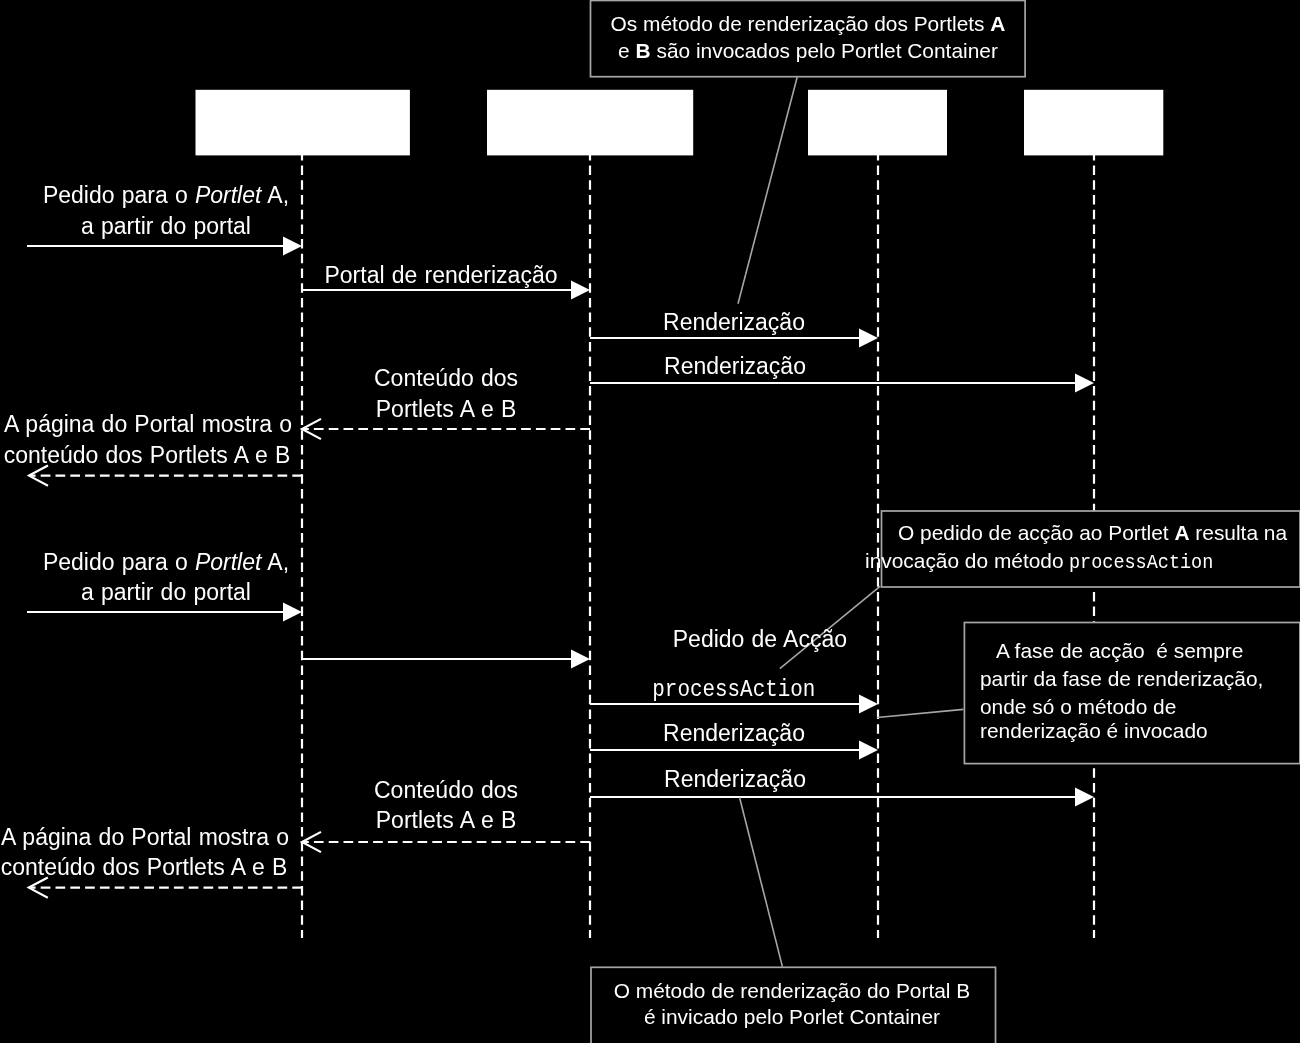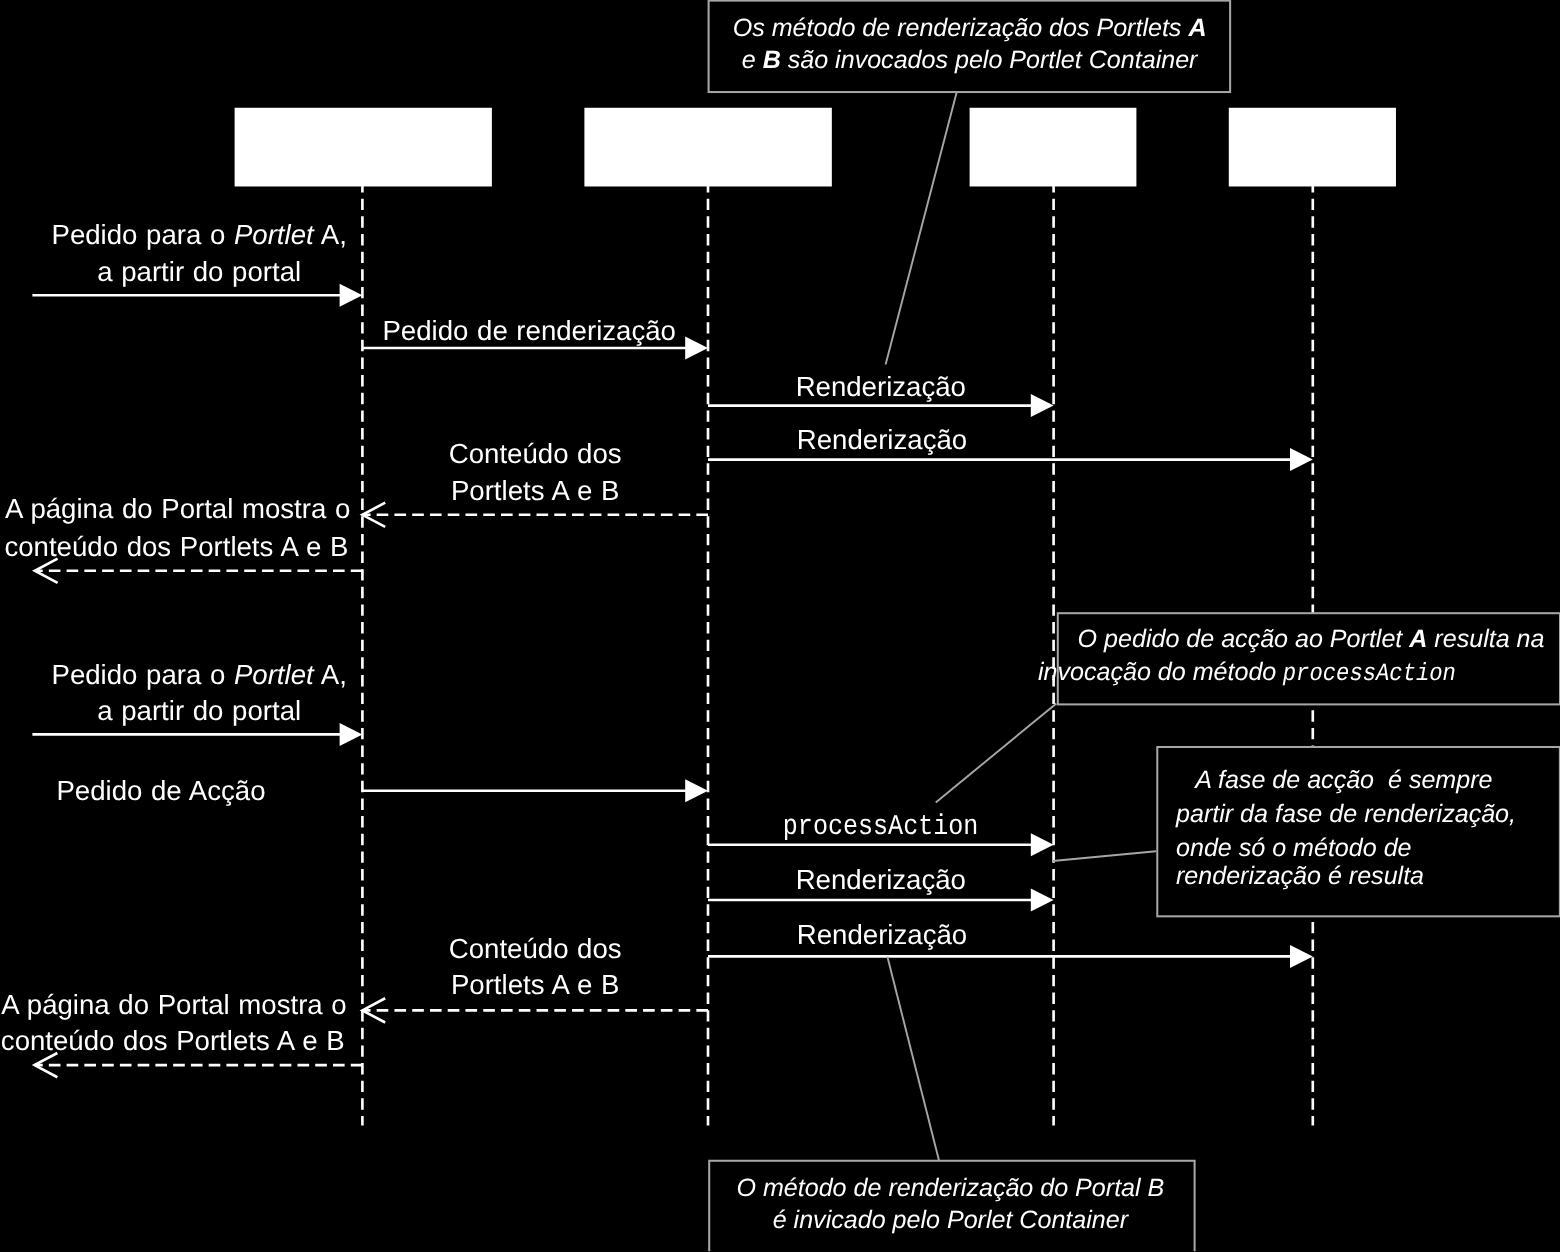--- a/index.html
+++ b/index.html
@@ -9,21 +9,21 @@
   #diagram{position:absolute;left:0;top:0;}
   .lifeline{stroke:#ffffff;stroke-width:2.2;stroke-dasharray:9.5 5.2;stroke-dashoffset:3.1;}
   .pbox{fill:#ffffff;}
   .mline{stroke:#ffffff;stroke-width:2.2;}
   .ahead{fill:#ffffff;}
   .ahead-open{fill:none;stroke:#ffffff;stroke-width:2.2;stroke-linecap:butt;stroke-linejoin:miter;}
   .leader{stroke:#a6a6a6;stroke-width:1.6;}
   .nbox{fill:#000000;stroke:#a6a6a6;stroke-width:1.7;}
   .txt{position:absolute;color:#ffffff;white-space:pre;line-height:normal;will-change:transform;}
   .msg{font-size:23px;word-spacing:0.8px;}
-  .note{font-size:20.9px;word-spacing:0;font-style:italic;}
+  .note{font-size:20.9px;word-spacing:0;}
   .mono{font-family:"Liberation Mono", monospace;word-spacing:0;letter-spacing:0;}
   .msg.mono{font-size:23.8px;}
   .msg.mono > span{display:inline-block;transform:scaleX(0.878);transform-origin:center;}
   .note .mono{font-size:20.7px;display:inline-block;transform:scaleX(0.894);transform-origin:left center;}
   b{font-weight:bold;}
   i{font-style:italic;}
 </style>
 </head>
 <body>
 
@@ -102,40 +102,40 @@
       <rect class="nbox" x="964.4" y="622.5" width="335.5" height="141.1"></rect>
     </g>
     <g>
       <line class="leader" x1="739.5" y1="797.3" x2="782.4" y2="966.6"></line>
       <rect class="nbox" x="591" y="967.3" width="404.5" height="78"></rect>
     </g>
   </svg>
 
   <div class="txt msg" style="left:-234.5px;top:182.08px;width:800px;text-align:center;">Pedido para o <i>Portlet</i> A,</div>
   <div class="txt msg" style="left:-234.2px;top:213.18px;width:800px;text-align:center;">a partir do portal</div>
-  <div class="txt msg" style="left:40.7px;top:261.99px;width:800px;text-align:center;">Pedido de renderização</div>
+  <div class="txt msg" style="left:40.7px;top:261.99px;width:800px;text-align:center;">Portal de renderização</div>
   <div class="txt msg" style="left:334.0px;top:308.99px;width:800px;text-align:center;">Renderização</div>
   <div class="txt msg" style="left:335.0px;top:352.88px;width:800px;text-align:center;">Renderização</div>
   <div class="txt msg" style="left:46.2px;top:365.49px;width:800px;text-align:center;">Conteúdo dos</div>
   <div class="txt msg" style="left:46.0px;top:395.88px;width:800px;text-align:center;">Portlets A e B</div>
   <div class="txt msg" style="left:-252.5px;top:411.29px;width:800px;text-align:center;">A página do Portal mostra o</div>
   <div class="txt msg" style="left:-253.5px;top:441.99px;width:800px;text-align:center;">conteúdo dos Portlets A e B</div>
   <div class="txt msg" style="left:-234.5px;top:548.88px;width:800px;text-align:center;">Pedido para o <i>Portlet</i> A,</div>
   <div class="txt msg" style="left:-234.2px;top:579.08px;width:800px;text-align:center;">a partir do portal</div>
-  <div class="txt msg" style="left:46.6px;top:625.88px;width:800px;text-align:left;margin-top:20px;">Pedido de Acção</div>
+  <div class="txt msg" style="left:46.6px;top:625.88px;width:800px;text-align:right;">Pedido de Acção</div>
   <div class="txt msg mono" style="left:333.7px;top:675.71px;width:800px;text-align:center;"><span>processAction</span></div>
   <div class="txt msg" style="left:334.3px;top:720.28px;width:800px;text-align:center;">Renderização</div>
   <div class="txt msg" style="left:335.3px;top:766.28px;width:800px;text-align:center;">Renderização</div>
   <div class="txt msg" style="left:46.2px;top:776.98px;width:800px;text-align:center;">Conteúdo dos</div>
   <div class="txt msg" style="left:46.2px;top:806.68px;width:800px;text-align:center;">Portlets A e B</div>
   <div class="txt msg" style="left:-255.0px;top:823.88px;width:800px;text-align:center;">A página do Portal mostra o</div>
   <div class="txt msg" style="left:-256.0px;top:853.88px;width:800px;text-align:center;">conteúdo dos Portlets A e B</div>
   <div class="txt note" style="left:407.5px;top:11.79px;width:800px;text-align:center;">Os método de renderização dos Portlets <b>A</b></div>
   <div class="txt note" style="left:897.5px;top:521.49px;text-align:left;">O pedido de acção ao Portlet <b>A</b> resulta na</div>
   <div class="txt note" style="left:407.5px;top:39.19px;width:800px;text-align:center;">e <b>B</b> são invocados pelo Portlet Container</div>
   <div class="txt note" style="left:865px;top:548.99px;text-align:left;">invocação do método <span class="mono">processAction</span></div>
   <div class="txt note" style="left:980.0px;top:639.29px;text-align:left;margin-left:16px;">A fase de acção  é sempre</div>
   <div class="txt note" style="left:980.0px;top:667.09px;text-align:left;">partir da fase de renderização,</div>
   <div class="txt note" style="left:980.0px;top:694.59px;text-align:left;">onde só o método de</div>
-  <div class="txt note" style="left:980.0px;top:718.89px;text-align:left;">renderização é resulta</div>
+  <div class="txt note" style="left:980.0px;top:718.89px;text-align:left;">renderização é invocado</div>
   <div class="txt note" style="left:392.4px;top:978.59px;width:800px;text-align:center;">O método de renderização do Portal B</div>
   <div class="txt note" style="left:392.4px;top:1005.49px;width:800px;text-align:center;">é invicado pelo Porlet Container</div>
 </div>
 
 </body></html>

